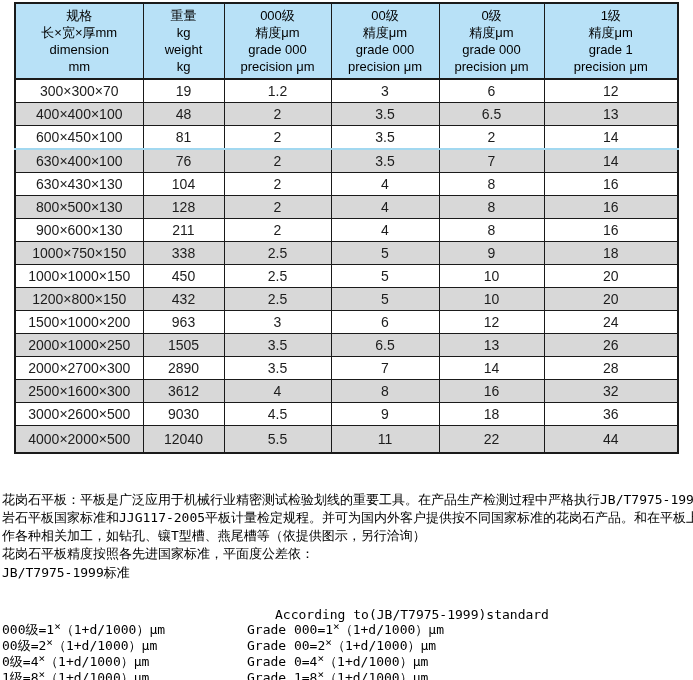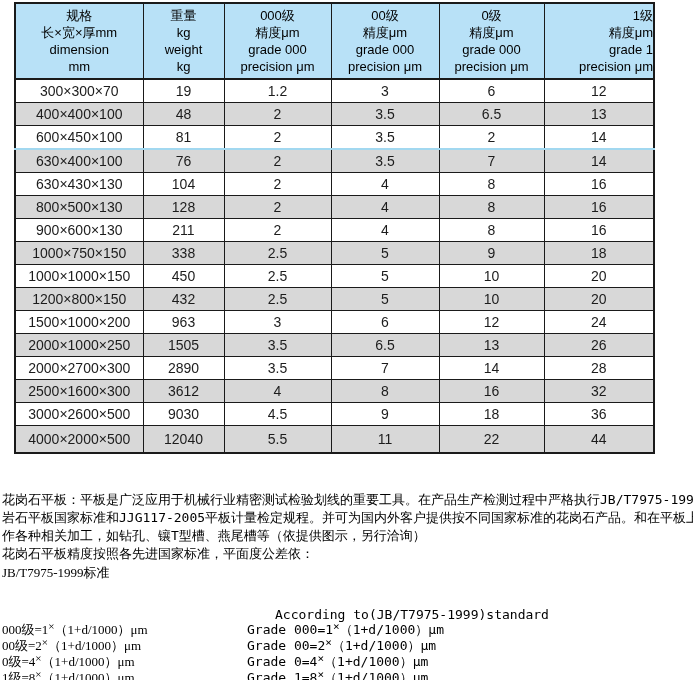--- a/index.html
+++ b/index.html
@@ -76,21 +76,21 @@
     line-height: 18px;
     white-space: nowrap;
   }
   .standards { margin-top: 2px; }
   .std-row {
     display: flex;
     font-size: 13px;
     line-height: 15px;
     white-space: nowrap;
   }
-  .std-cn { flex: 0 0 245px; width: 245px; font-family: Liberation Serif, serif; }
+  .std-cn { flex: 0 0 245px; width: 245px; }
   .std-en-indent { padding-left: 28px; margin-top: 42px; }
   .supx {
     position: relative;
     top: -4px;
     font-size: 11px;
   }
 </style>
 </head>
 <body>
 
@@ -120,21 +120,21 @@
           <div>精度μm</div>
           <div>grade 000</div>
           <div>precision μm</div>
         </th>
         <th style="width: 105px;">
           <div>0级</div>
           <div>精度μm</div>
           <div>grade 000</div>
           <div>precision μm</div>
         </th>
-        <th style="width: 110px; text-align: right;">
+        <th style="width: 134px;">
           <div>1级</div>
           <div>精度μm</div>
           <div>grade 1</div>
           <div>precision μm</div>
         </th>
       </tr>
   </thead>
   <tbody>
       <tr>
         <td>300×300×70</td>

